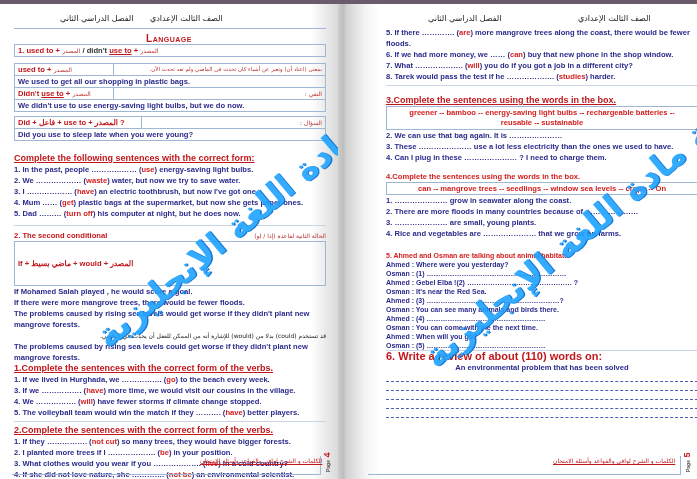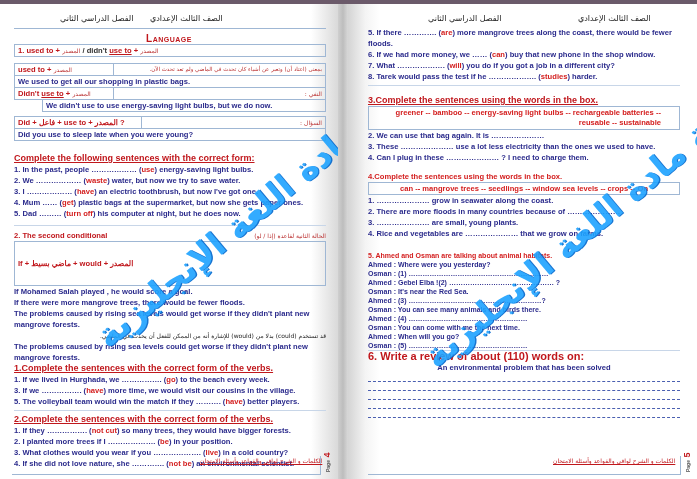--- a/index.html
+++ b/index.html
@@ -66,21 +66,21 @@
 
       <div class="cell-row" style="border-top:none;">
         <div class="dred" style="width:92px;border-right:1px solid #9fb7d4;">
           <span>Didn't</span>
           <span class="u">use to</span>
           <span>+</span>
           <span class="ar">المصدر</span>
         </div>
         <div class="ar" style="flex:1;direction:rtl;">النفي :</div>
       </div>
-      <div class="box" style="border-top:none;padding:0 3px;margin-left:28px;">We didn't use to use energy-saving light bulbs, but we do now.</div>
+      <div class="box" style="border-top:none;padding:0 3px;">We didn't use to use energy-saving light bulbs, but we do now.</div>
 
       <div style="height:4px"></div>
       <div class="cell-row">
         <div class="dred" style="width:120px;border-right:1px solid #9fb7d4;">Did + فاعل + use to + المصدر ?</div>
         <div class="ar" style="flex:1;direction:rtl;">السؤال :</div>
       </div>
       <div class="box" style="border-top:none;padding:0 3px;">Did you use to sleep late when you were young?</div>
 
       <div class="sec-title" style="margin-top:12px;">Complete the following sentences with the correct form:</div>
       <div>
@@ -102,20 +102,21 @@
         <div>If there were more mangrove trees, there would be fewer floods.</div>
         <div>The problems caused by rising sea levels would get worse if they didn't plant new mangrove forests.</div>
       </div>
       <div class="ar" style="direction:rtl;color:#222;">قد تستخدم (could) بدلا من (would) للإشارة أنه من الممكن للفعل أن يحدث في الماضي.</div>
       <div>The problems caused by rising sea levels could get worse if they didn't plant new mangrove forests.</div>
 
       <div class="sec-title">1.Complete the sentences with the correct form of the verbs.</div>
       <div>
         <div><span>1. If we lived in Hurghada, we ……………. (</span><span class="red">go</span><span>) to the beach every week.</span></div>
         <div><span>3. If we ……………. (</span><span class="red">have</span><span>) more time, we would visit our cousins in the village.</span></div>
+        <div><span>4. We ……………. (</span><span class="red">will</span><span>)  have fewer storms if climate change stopped.</span></div>
         <div><span>5. The volleyball team would win the match if they ………. (</span><span class="red">have</span><span>)  better players.</span></div>
       </div>
       <div class="sep"></div>
       <div class="sec-title">2.Complete the sentences with the correct form of the verbs.</div>
       <div>
         <div><span>1. If they ……………. (</span><span class="red">not cut</span><span>) so many trees, they would have bigger forests.</span></div>
         <div><span>2. I planted more trees if I ………………. (</span><span class="red">be</span><span>) in your position.</span></div>
         <div><span>3. What clothes would you wear if you ………………. (</span><span class="red">live</span><span>) in a cold country?</span></div>
         <div><span>4. If she did not love nature, she …………. (</span><span class="red">not be</span><span>) an environmental scientist.</span></div>
       </div>
@@ -129,32 +130,32 @@
 
     <div class="wm" style="left:40px;top:150px;transform:rotate(-40deg);">إدارة تنمية مادة اللغة الإنجليزية</div>
   </div>
 
   <div class="gutter"></div>
 
   <div class="page right">
     <div class="hdr" style="left:230px;">الصف الثالث الإعدادي</div>
     <div class="hdr" style="left:80px;">الفصل الدراسي الثاني</div>
 
-    <div class="content" style="left:20px;top:23px;width:312px;">
+    <div class="content" style="left:38px;top:23px;width:312px;">
       <div>
         <div><span>5. If there …………. (</span><span class="red">are</span><span>) more mangrove trees along the coast, there would be fewer floods.</span></div>
         <div><span>6. If we had more money, we …… (</span><span class="red">can</span><span>) buy that new phone in the shop window.</span></div>
         <div><span>7. What ………………. (</span><span class="red">will</span><span>) you do if you got a job in a different city?</span></div>
         <div><span>8. Tarek would pass the test if he ………………. (</span><span class="red">studies</span><span>) harder.</span></div>
       </div>
       <div class="sep"></div>
       <div style="height:6px"></div>
 
       <div class="sec-title">3.Complete the sentences using the words in the box.</div>
-      <div class="box red" style="text-align:right;padding:1px 18px;line-height:10px;">greener -- bamboo --   energy-saving light bulbs  -- rechargeable batteries -- reusable -- sustainable</div>
+      <div class="box red" style="text-align:center;padding:1px 6px;line-height:10px;">greener -- bamboo --   energy-saving light bulbs  -- rechargeable batteries -- reusable -- sustainable</div>
       <div>
         <div>2. We can use that bag again. It is …………………</div>
         <div>3. These ………………… use a lot less electricity than the ones we used to have.</div>
         <div>4. Can I plug in these ………………… ? I need to charge them.</div>
       </div>
       <div style="height:8px"></div>
 
       <div class="red">4.Complete the sentences using the words in the box.</div>
       <div class="box red" style="text-align:center;padding:0 4px;">can --  mangrove trees --  seedlings -- window sea levels -- crops -- On</div>
       <div>

